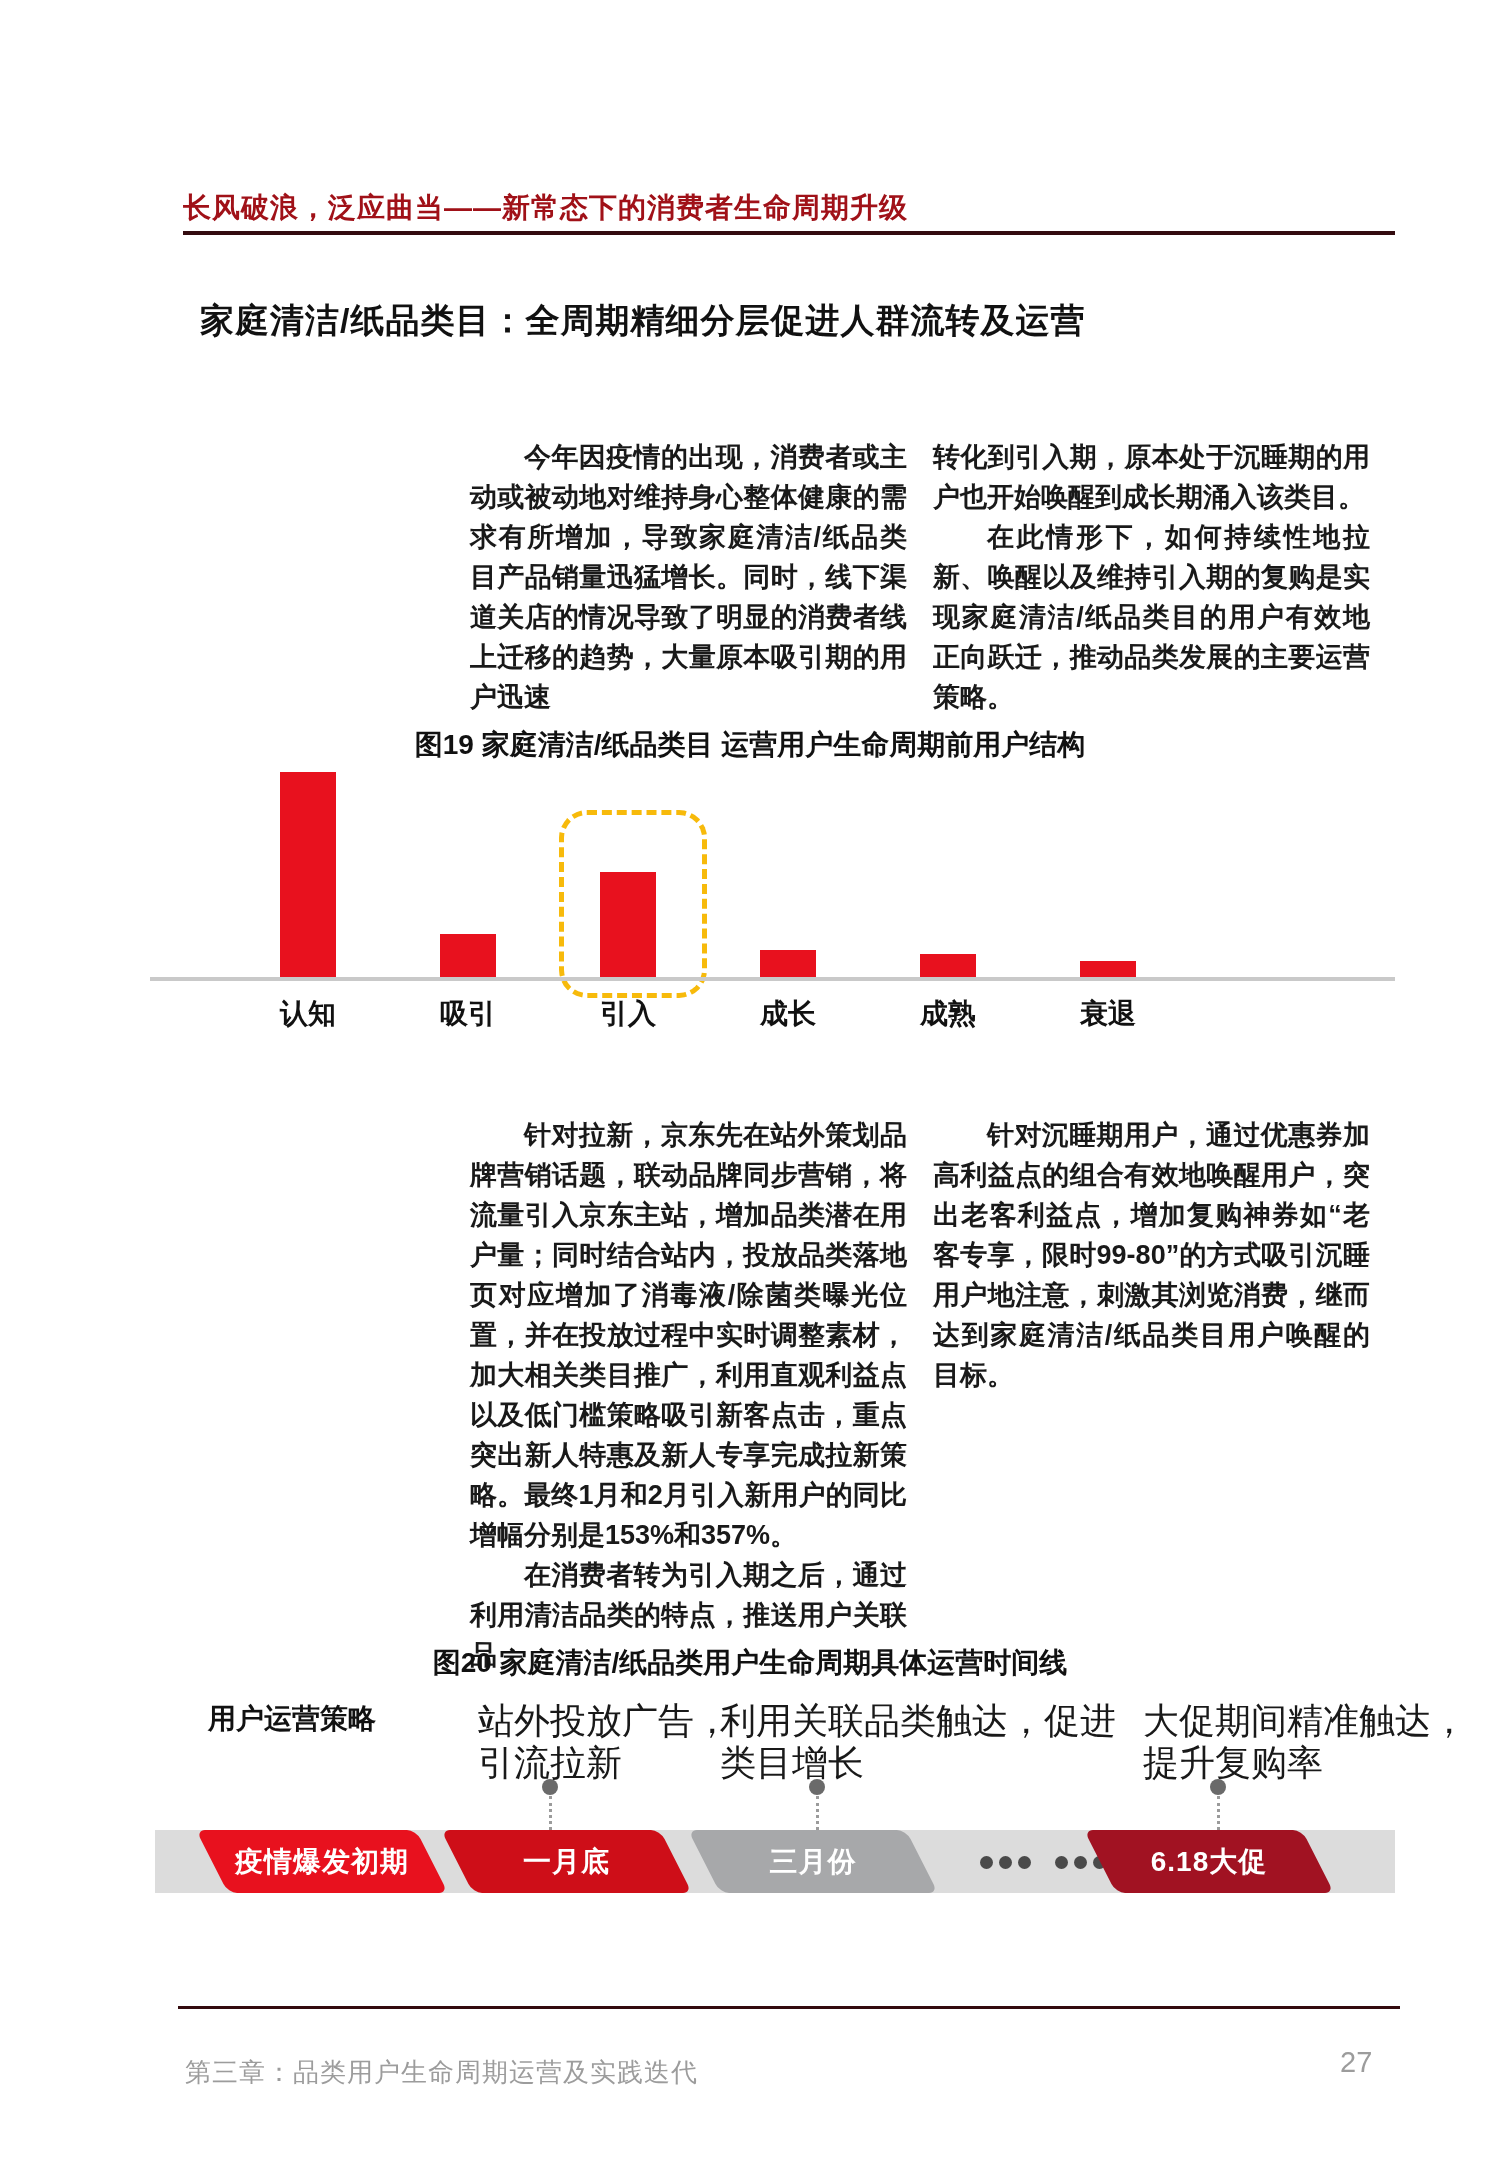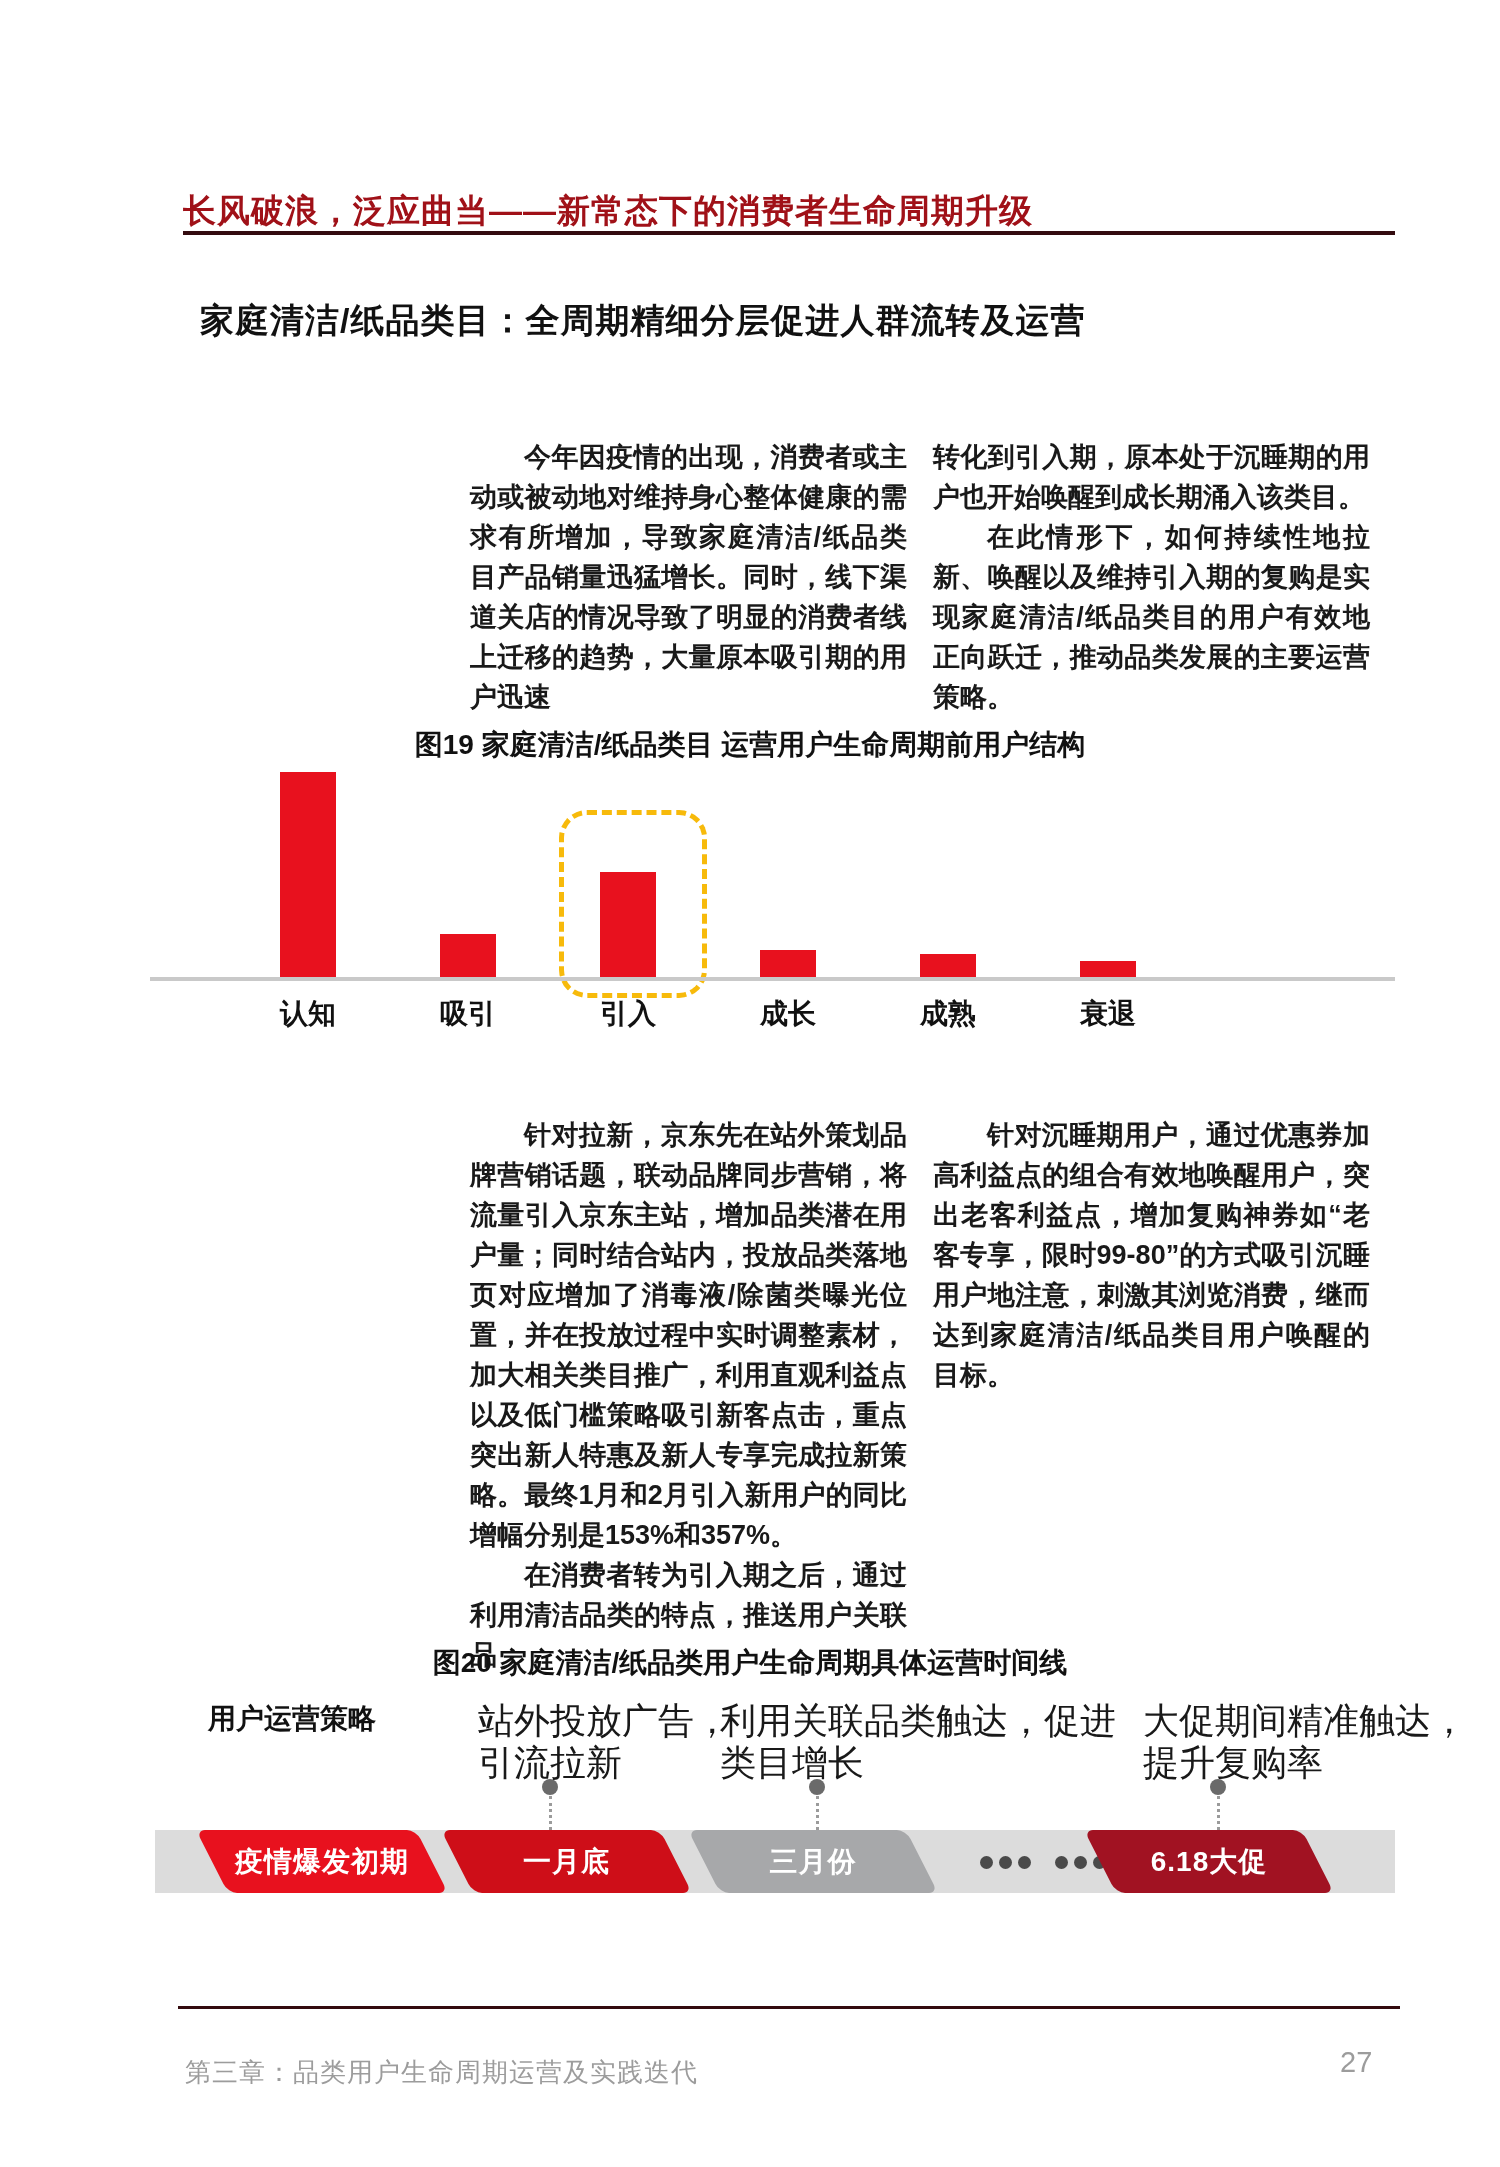--- a/index.html
+++ b/index.html
@@ -7,21 +7,21 @@
     position:relative;
     width:1500px;height:2167px;
     background:#ffffff;
     margin:0 auto;
     font-family:"Liberation Sans","DejaVu Sans",sans-serif;
     overflow:hidden;
   }
   
   .header-title{
     position:absolute;left:183px;top:189px;
-    font-size:33px;font-weight:700;color:#A01118;letter-spacing:1px;white-space:nowrap;
+    font-size:28px;font-weight:700;color:#A01118;letter-spacing:1px;white-space:nowrap;
   }
   .header-rule{position:absolute;left:183px;top:231px;width:1212px;height:4px;background:#330B0F;}
   
   .section-heading{
     position:absolute;left:200px;top:298px;
     font-size:34px;font-weight:700;color:#111;letter-spacing:1px;white-space:nowrap;
   }
   
   .col{position:absolute;width:437px;font-size:27px;line-height:40px;color:#191919;
        text-align:justify;font-weight:600;}

